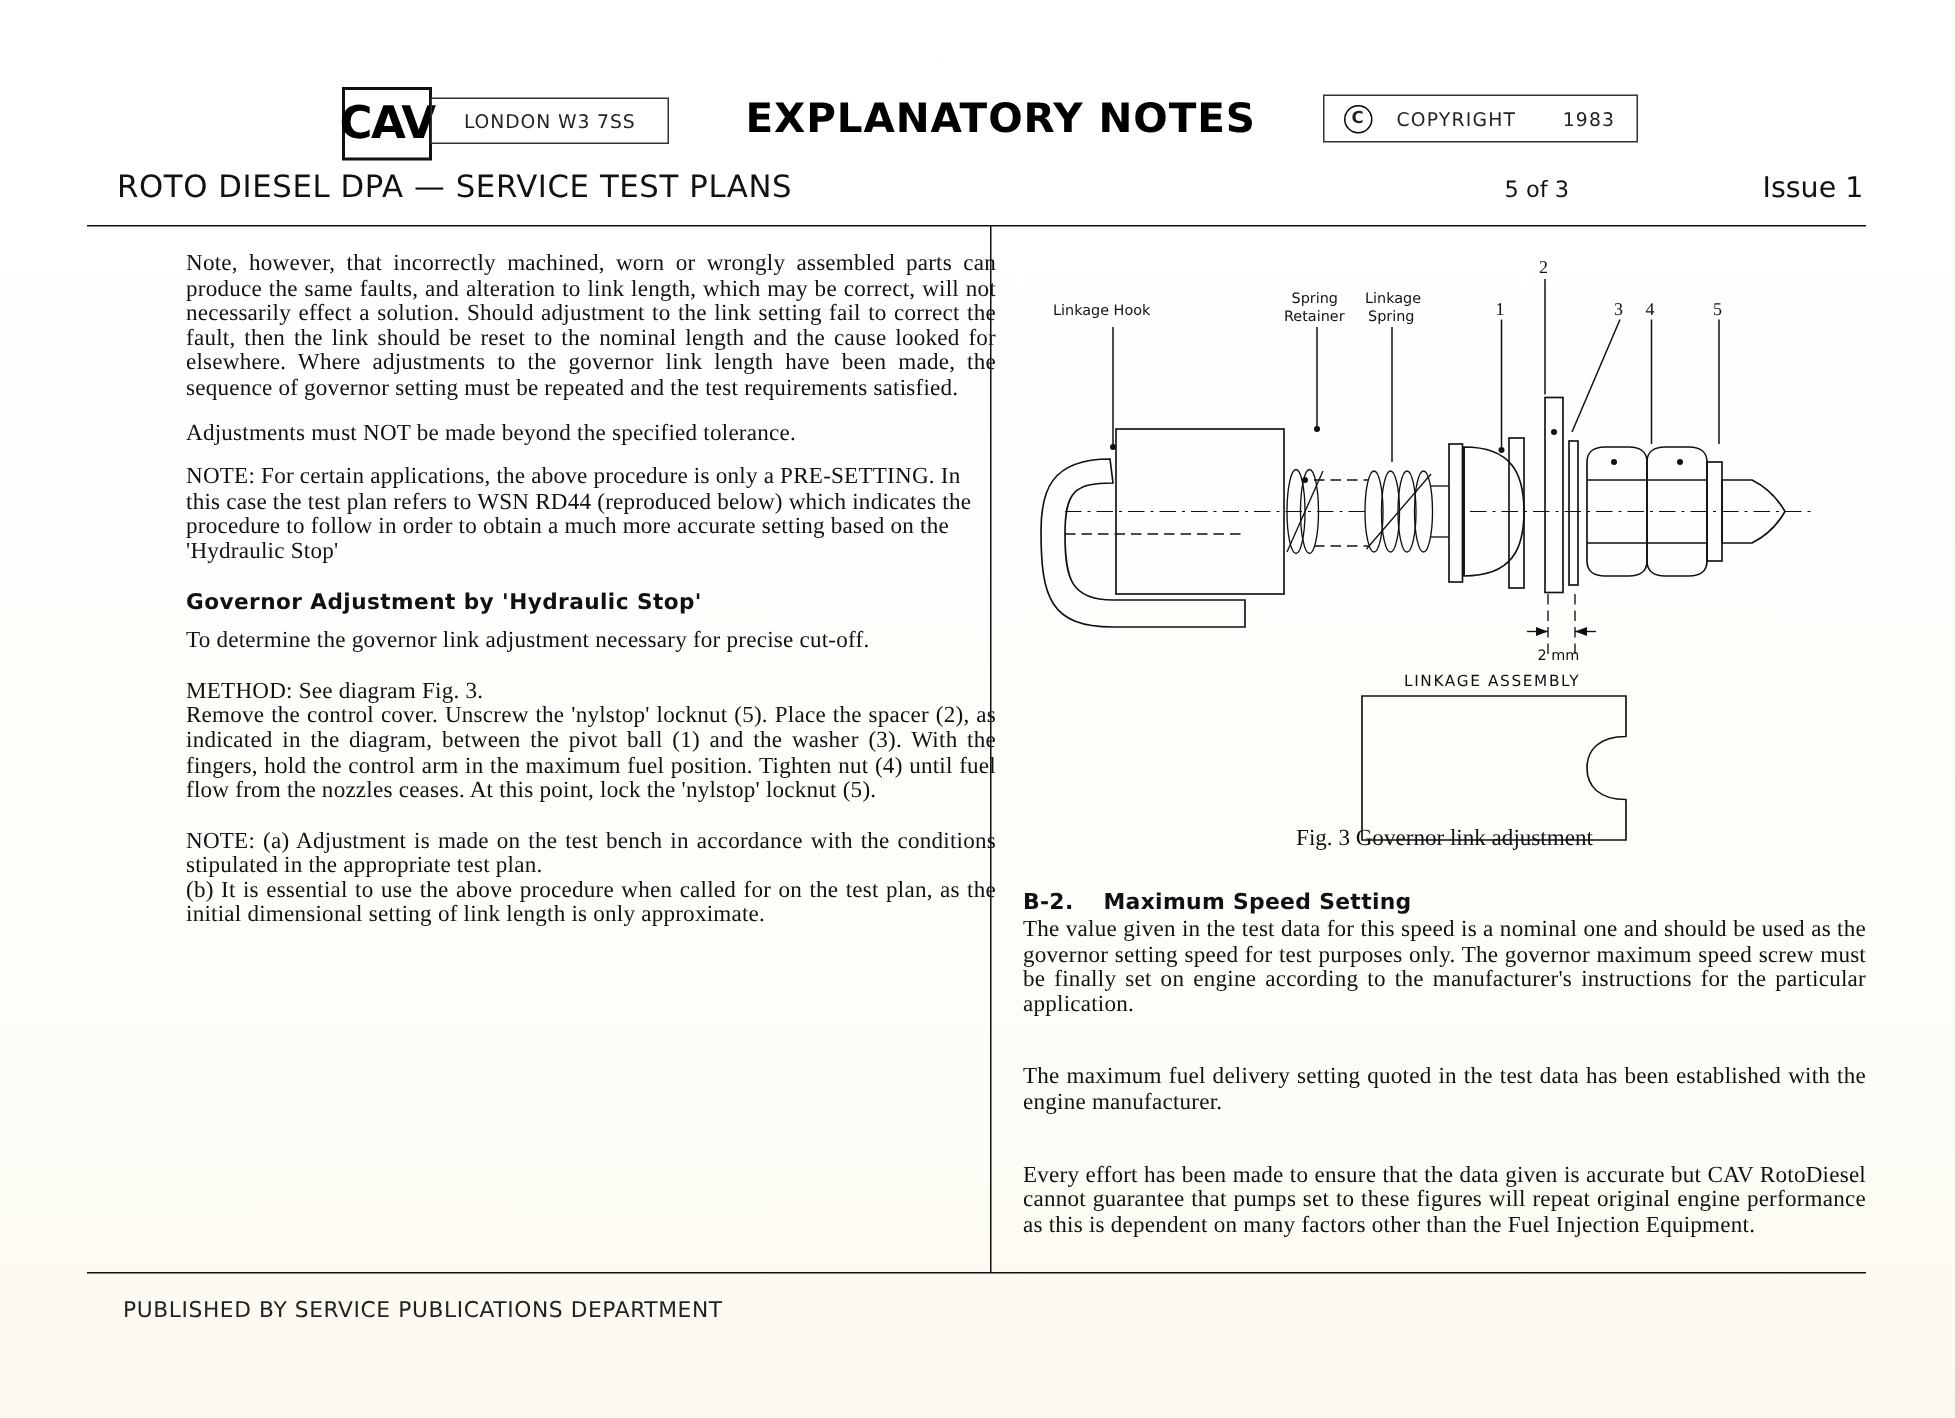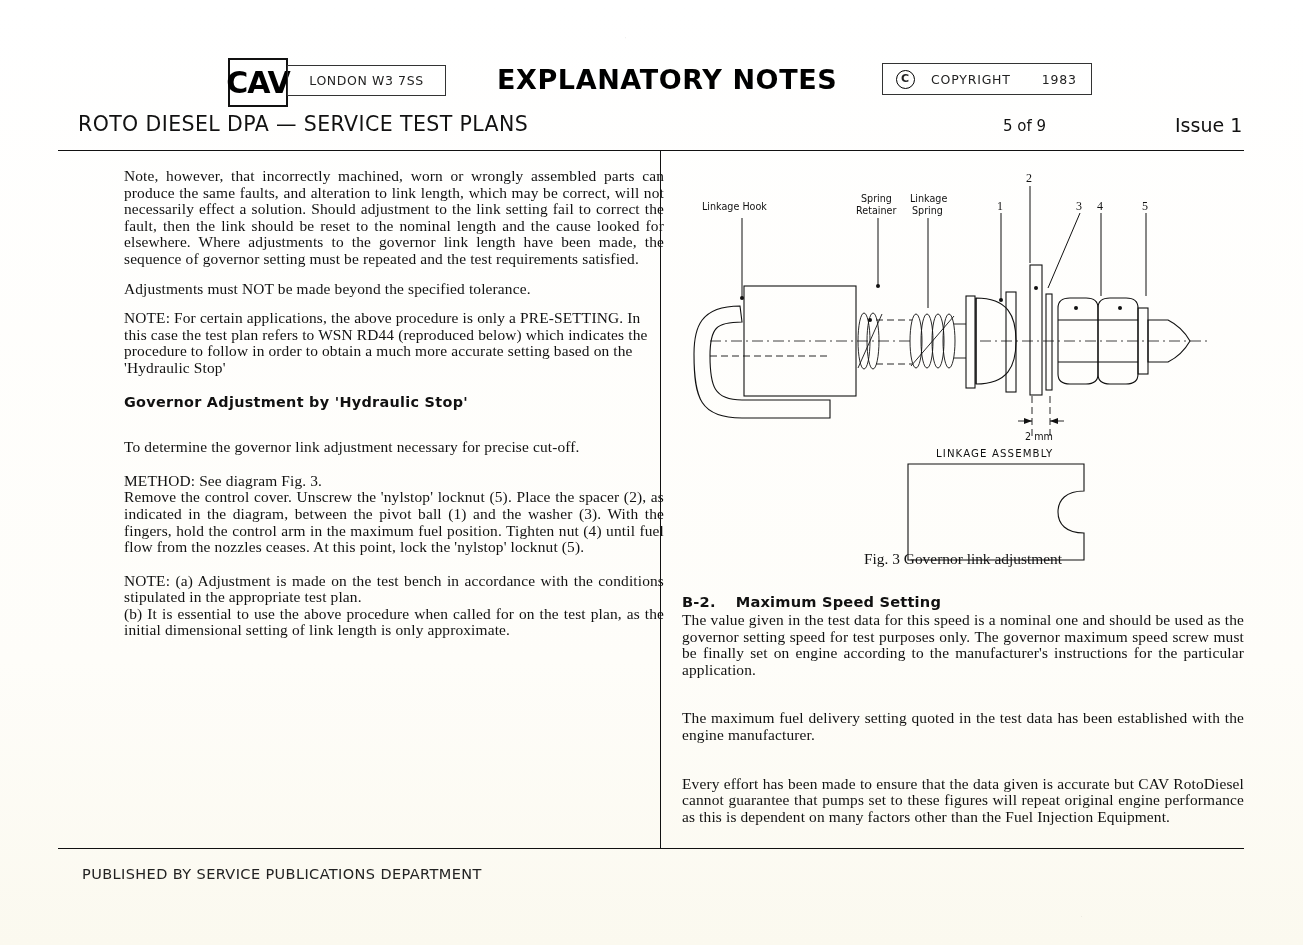--- a/index.html
+++ b/index.html
@@ -176,34 +176,34 @@
   <div class="hdr">
     <div class="cav-logo">CAV</div>
     <div class="cav-addr">LONDON W3 7SS</div>
     <div class="doc-title">EXPLANATORY NOTES</div>
     <div class="copy-box">
       <span class="copy-c">C</span>
       <span class="copy-word">COPYRIGHT</span>
       <span>1983</span>
     </div>
     <div class="subtitle">ROTO DIESEL  DPA — SERVICE TEST PLANS</div>
-    <div class="page-no">5 of 9</div>
+    <div class="page-no">5 of 3</div>
     <div class="issue">Issue 1</div>
   </div>
 
   <div class="rule-top"></div>
   <div class="divider"></div>
   <div class="rule-bottom"></div>
 
   <div class="colL">
     <p class="nojust" style="text-align:justify">Note, however, that incorrectly machined, worn or wrongly assembled parts can produce the same faults, and alteration to link length, which may be correct, will not necessarily effect a solution.  Should adjustment to the link setting fail to correct the fault, then the link should be reset to the nominal length and the cause looked for elsewhere.  Where adjustments to the governor link length have been made, the sequence of governor setting must be repeated and the test requirements satisfied.</p>
     <p class="gap nojust">Adjustments must NOT be made beyond the specified tolerance.</p>
     <p class="gap" style="text-align:left">NOTE:  For certain applications, the above procedure is only a PRE-SETTING.  In this case the test plan refers to WSN RD44 (reproduced below) which indicates the procedure to follow in order to obtain a much more accurate setting based on the 'Hydraulic Stop'</p>
     <p class="gap bold" style="margin-top:17px">Governor Adjustment by 'Hydraulic Stop'</p>
-    <p class="gap" style="margin-top:29px">To determine the governor link adjustment necessary for precise cut-off.</p>
+    <p class="gap" style="margin-top:9px">To determine the governor link adjustment necessary for precise cut-off.</p>
     <p class="gap nojust" style="margin-top:17px">METHOD: See diagram Fig. 3.</p>
     <p class="nojust" style="text-align:justify">Remove the control cover.  Unscrew the 'nylstop' locknut (5). Place the spacer (2), as indicated in the diagram, between the pivot ball (1) and the washer (3).  With the fingers, hold the control arm in the maximum fuel position.  Tighten nut (4) until fuel flow from the nozzles ceases. At this point, lock the 'nylstop' locknut (5).</p>
     <p class="gap nojust" style="text-align:justify;margin-top:17px">NOTE:  (a)  Adjustment is made on the test bench in accordance with the conditions stipulated in the appropriate test plan.</p>
     <p class="nojust" style="text-align:justify">(b)  It is essential to use the above procedure when called for on the test plan, as the initial dimensional setting of link length is only approximate.</p>
   </div>
 
   <div class="colR">
 
     <div class="figwrap">
       <svg width="566" height="400" viewBox="0 0 566 400">

